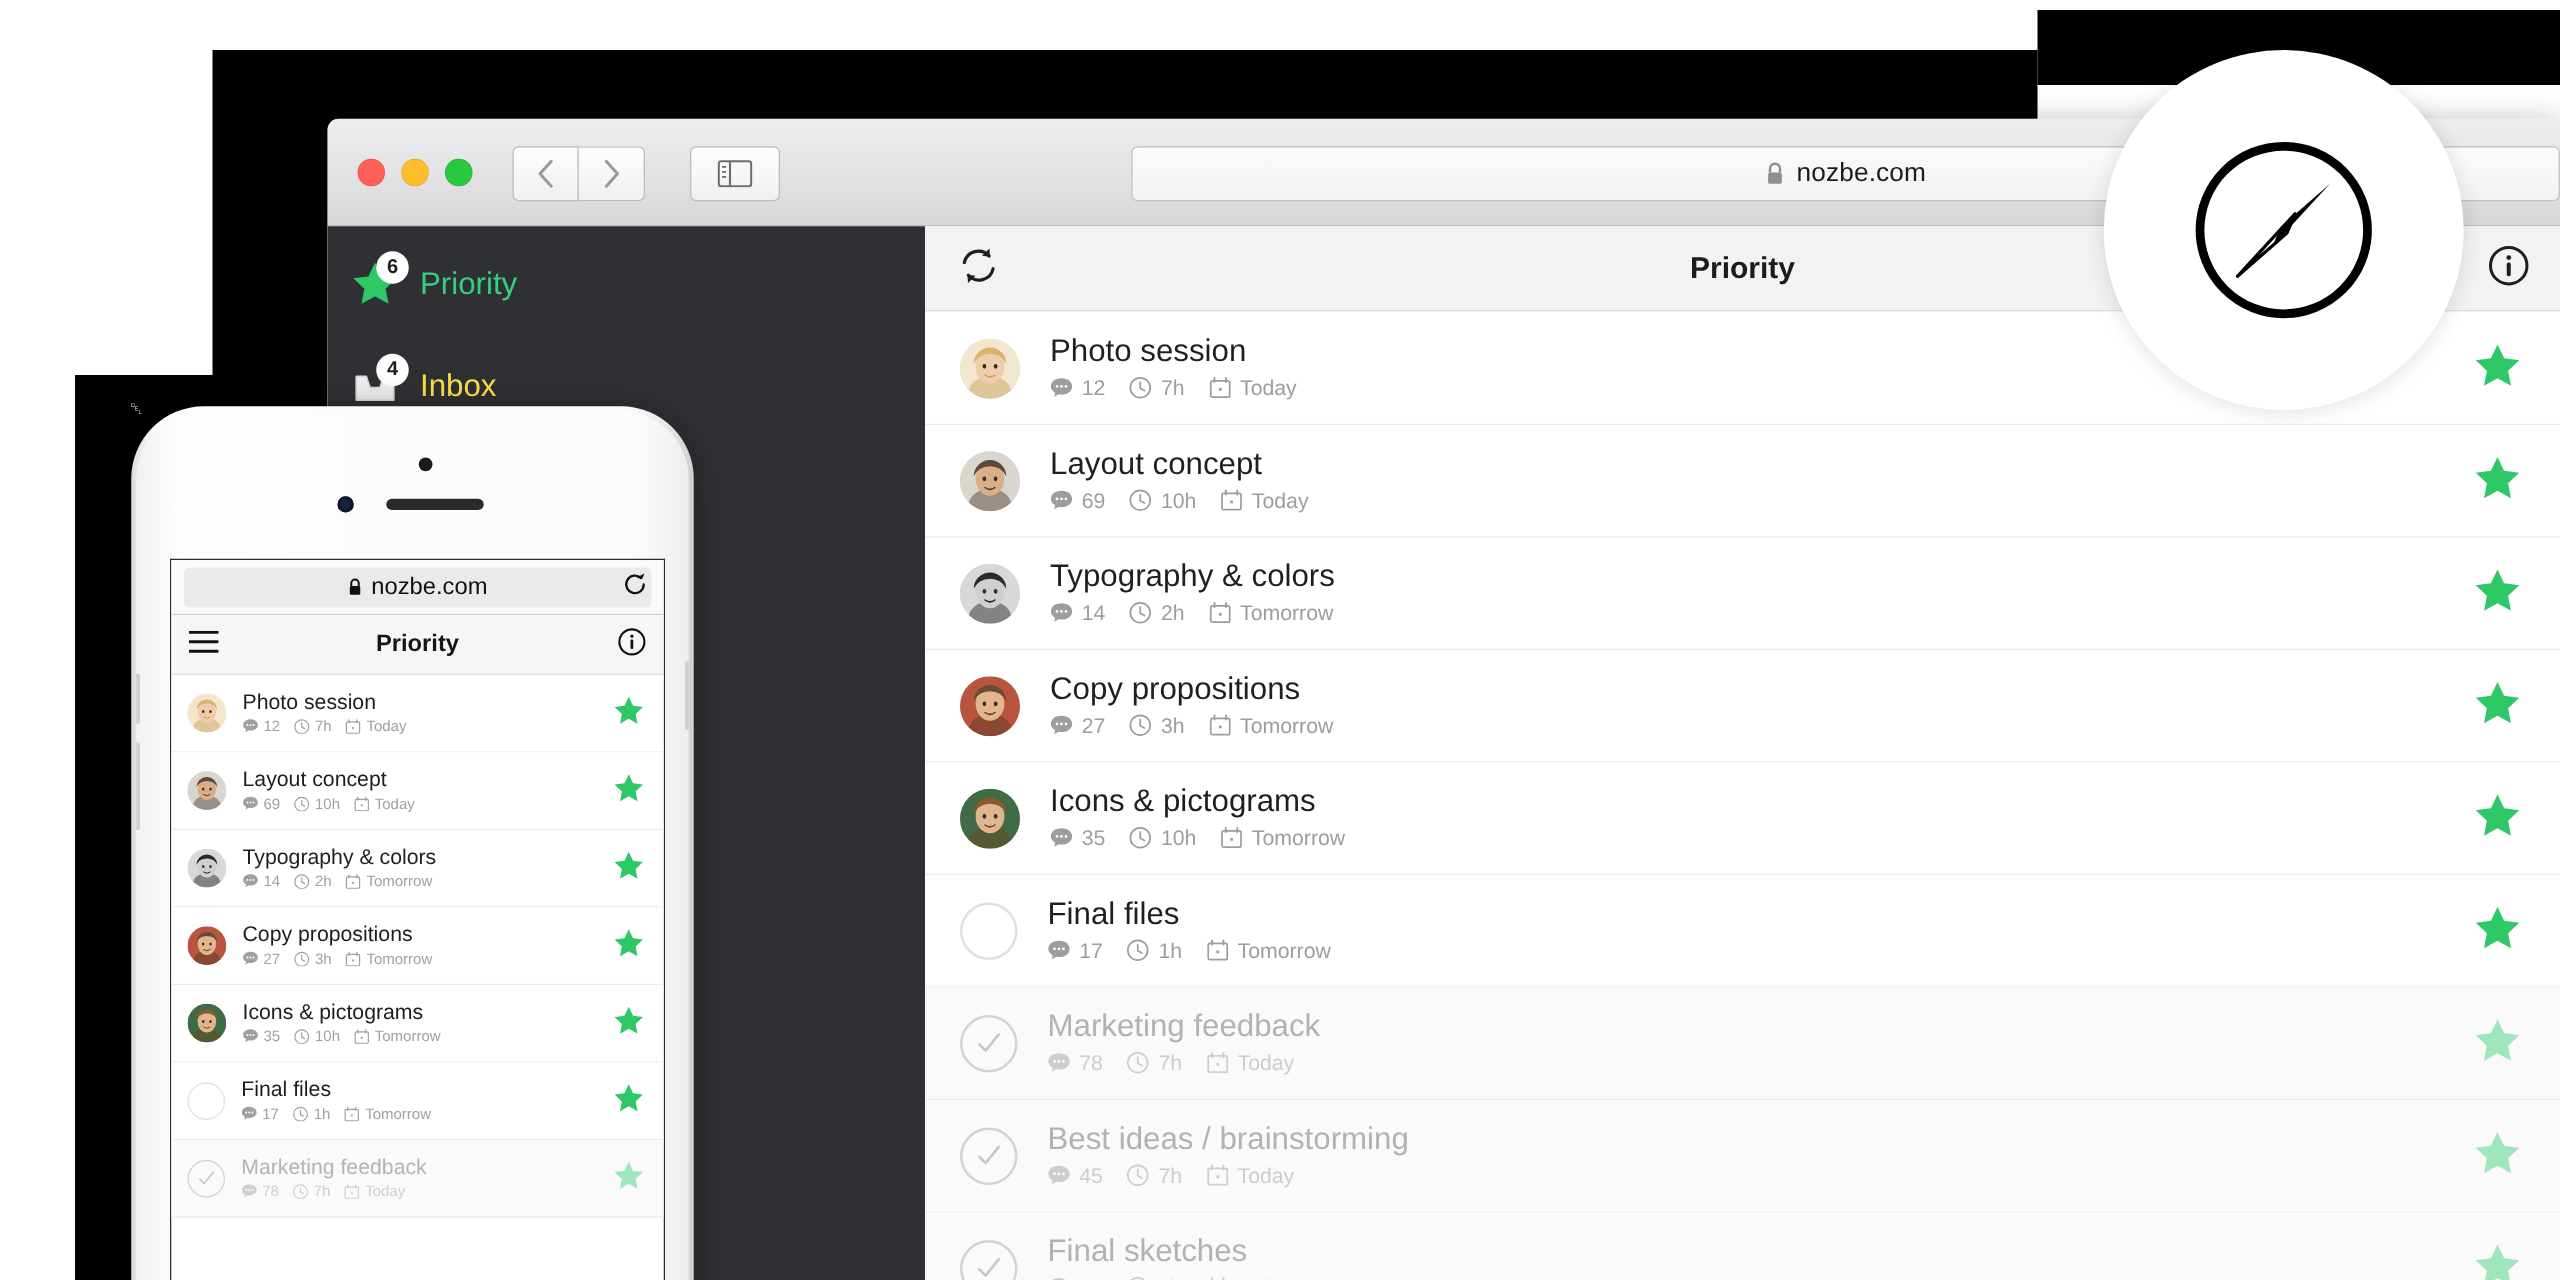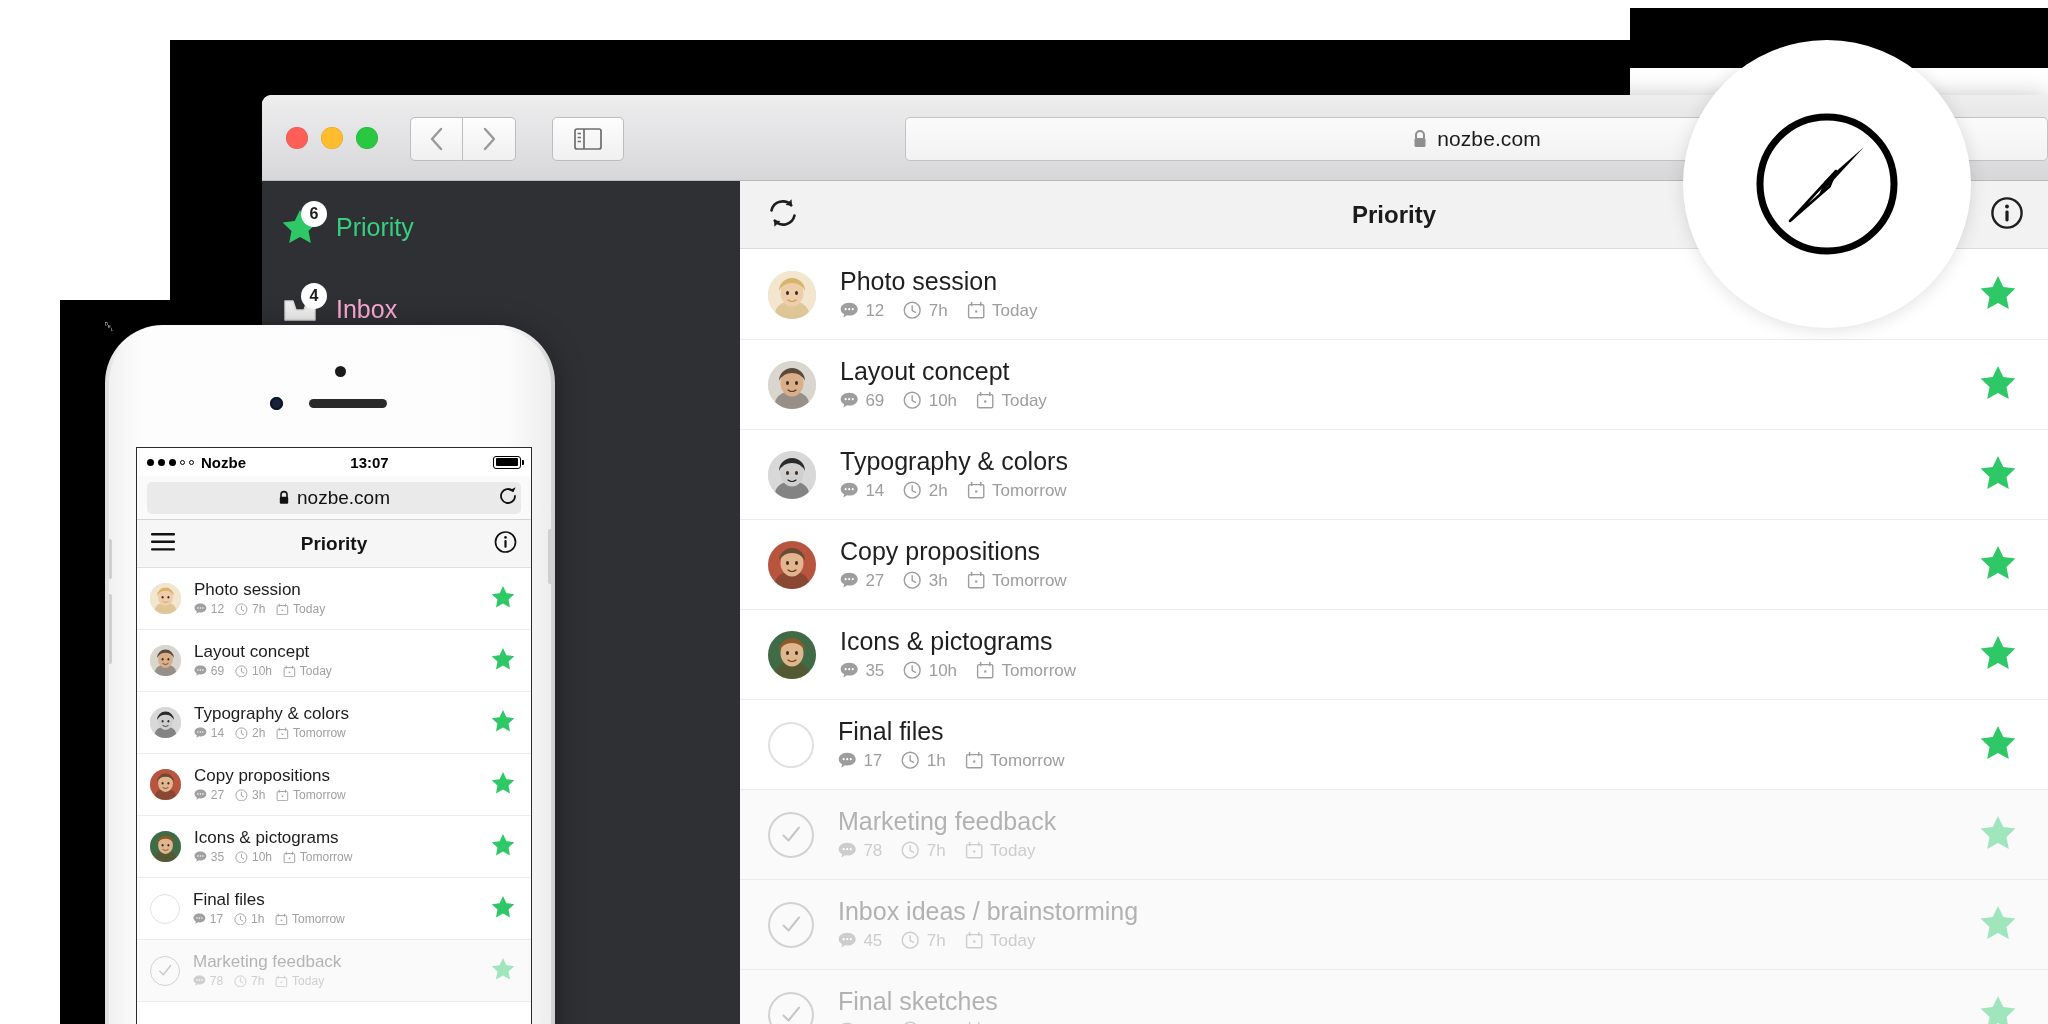--- a/index.html
+++ b/index.html
@@ -89,21 +89,21 @@
   .app-header .infobtn { position:absolute; right:24px; top:50%; transform:translateY(-50%); }
 
   
   .sidebar {
     position:absolute; left:0; top:86px; width:478px; bottom:0;
     background:#2f3033;
   }
   .side-item { display:flex; align-items:center; height:64px; padding-left:18px; gap:16px; }
   .side-item .s-label { font-size:25px; }
   .side-item.active .s-label { color:#35d07f; }
-  .side-item .s-label.dim { color:#f9a8d4; }
+  .side-item .s-label.dim { color:#fde047; }
   .side-ico { position:relative; width:40px; height:40px; }
   .badge {
     position:absolute; right:-7px; top:-6px;
     min-width:26px; height:26px; border-radius:13px;
     background:#fff; color:#1c1c1c;
     font-size:16px; font-weight:600;
     display:flex; align-items:center; justify-content:center;
     padding:0 5px;
   }
 
@@ -631,21 +631,21 @@
               <path d="M20 3 L25.3 14.1 L37.4 15.6 L28.5 24 L30.8 36 L20 30.1 L9.2 36 L11.5 24 L2.6 15.6 L14.7 14.1 Z" fill="#9fe6bd"></path>
             </svg></span>
         </div>
         <div class="trow done">
           <span class="circle-check">
             <svg width="26" height="26" viewBox="0 0 26 26">
               <path d="M5.5 13.5 L10.5 18.5 L21 5.5" fill="none" stroke="#c6c6c6" stroke-width="2" stroke-linecap="round" stroke-linejoin="round"></path>
             </svg>
           </span>
           <div class="tbody">
-            <div class="tname">Inbox ideas / brainstorming</div>
+            <div class="tname">Best ideas / brainstorming</div>
             <div class="tmeta">
               <span class="mchip">
                 <svg width="18.4" height="16.099999999999998" viewBox="0 0 16 14">
                   <path d="M8 0.6 C3.6 .6 .6 3.1 .6 6.2 C.6 8 1.8 9.6 3.6 10.6 L2.9 13.4 L6.2 11.6 A11 11 0 0 0 8 11.8 C12.4 11.8 15.4 9.3 15.4 6.2 C15.4 3.1 12.4 .6 8 .6 Z" fill="#cdcdcd"></path>
                   <circle cx="4.9" cy="6.2" r=".95" fill="#fff"></circle>
                   <circle cx="8" cy="6.2" r=".95" fill="#fff"></circle>
                   <circle cx="11.1" cy="6.2" r=".95" fill="#fff"></circle>
                 </svg>
                 <span>45</span>
               </span>
@@ -723,36 +723,20 @@
   </div>
 
   <div class="iphone">
     <div class="ip-inner">
       <div class="ip-sensor"></div>
       <div class="ip-cam"></div>
       <div class="ip-speaker"></div>
 
       <div class="ip-screen">
 
-        <div class="ip-status">
-          <div style="display:flex;align-items:center;">
-            <span class="dots">
-              <i class="dot"></i>
-                <i class="dot"></i>
-                <i class="dot"></i>
-              <i class="dot empty"></i>
-                <i class="dot empty"></i>
-            </span>
-            <span class="carrier">Nozbe</span>
-          </div>
-          <span>13:07</span>
-          <span class="batt">
-              <i></i>
-            </span>
-        </div>
 
         <div class="ip-urlbar">
           <div class="ip-urlfield">
             <svg width="12" height="15" viewBox="0 0 12 15">
               <path d="M3 7 V4.6 a3 3 0 0 1 6 0 V7" fill="none" stroke="#111" stroke-width="1.6"></path>
               <rect x="1.8" y="6.8" width="8.4" height="7" rx="1.2" fill="#111"></rect>
             </svg>
             <span>nozbe.com</span>
           </div>
           <span class="ip-reload">

